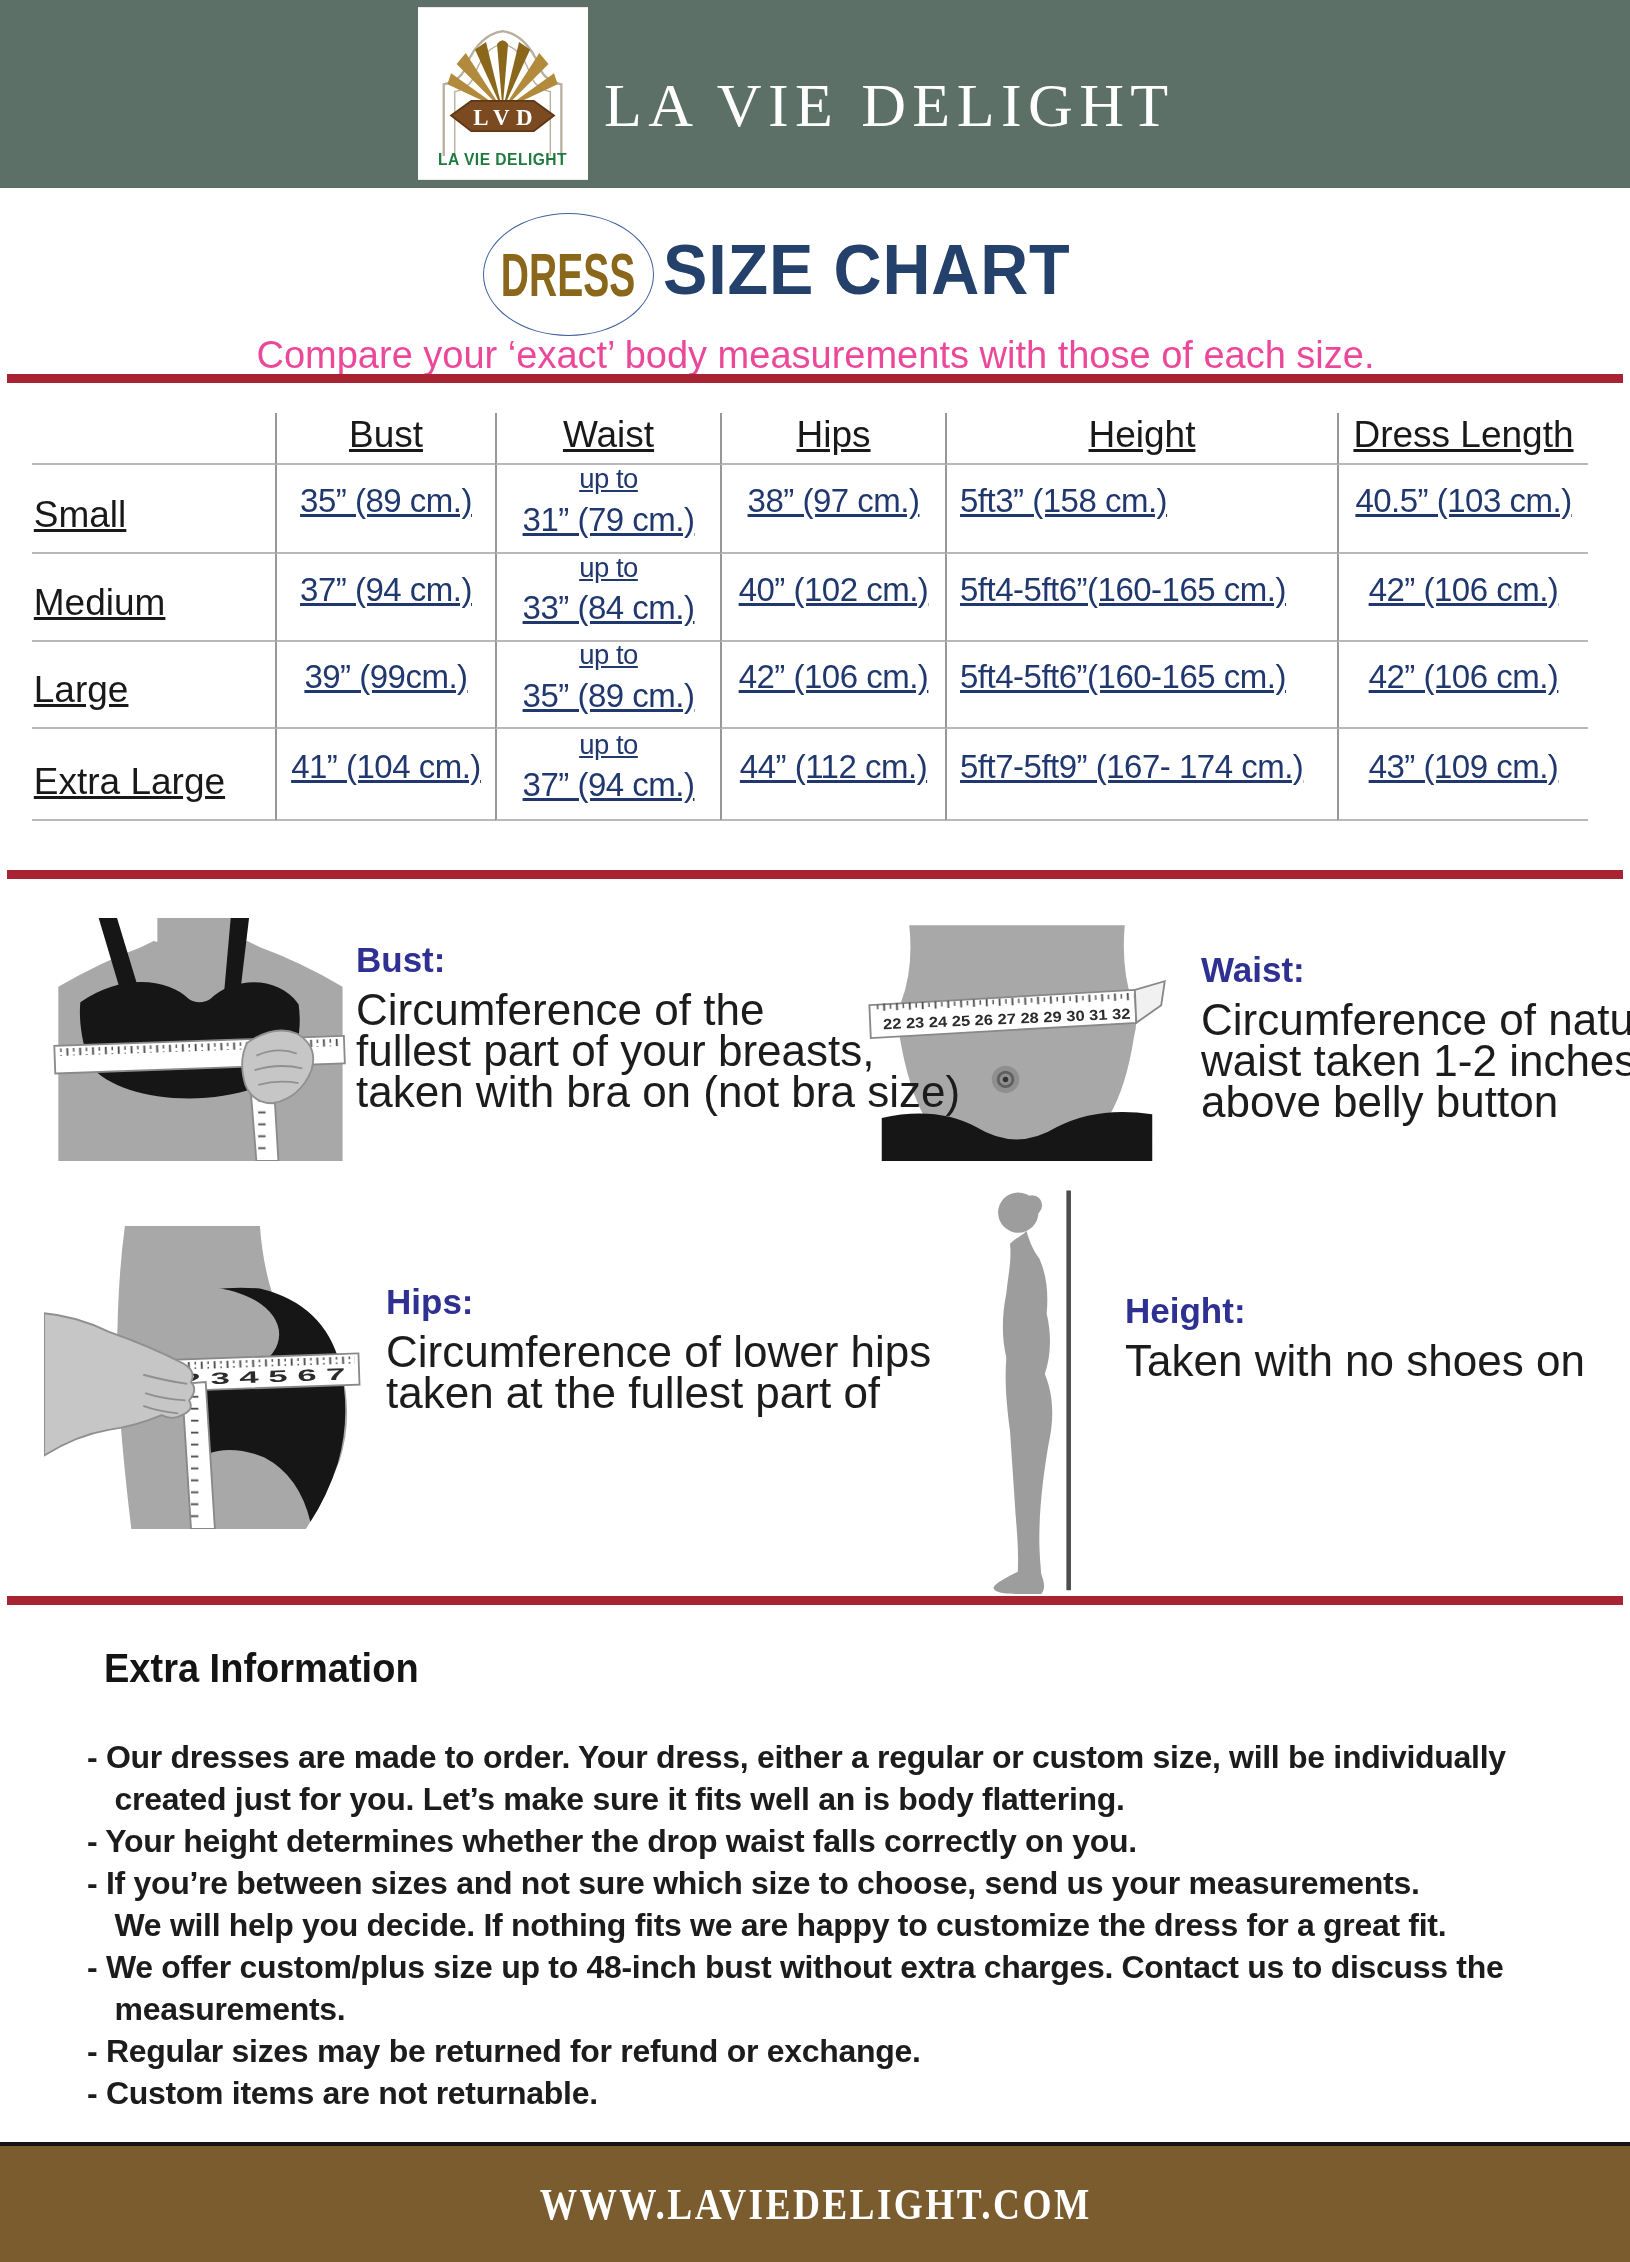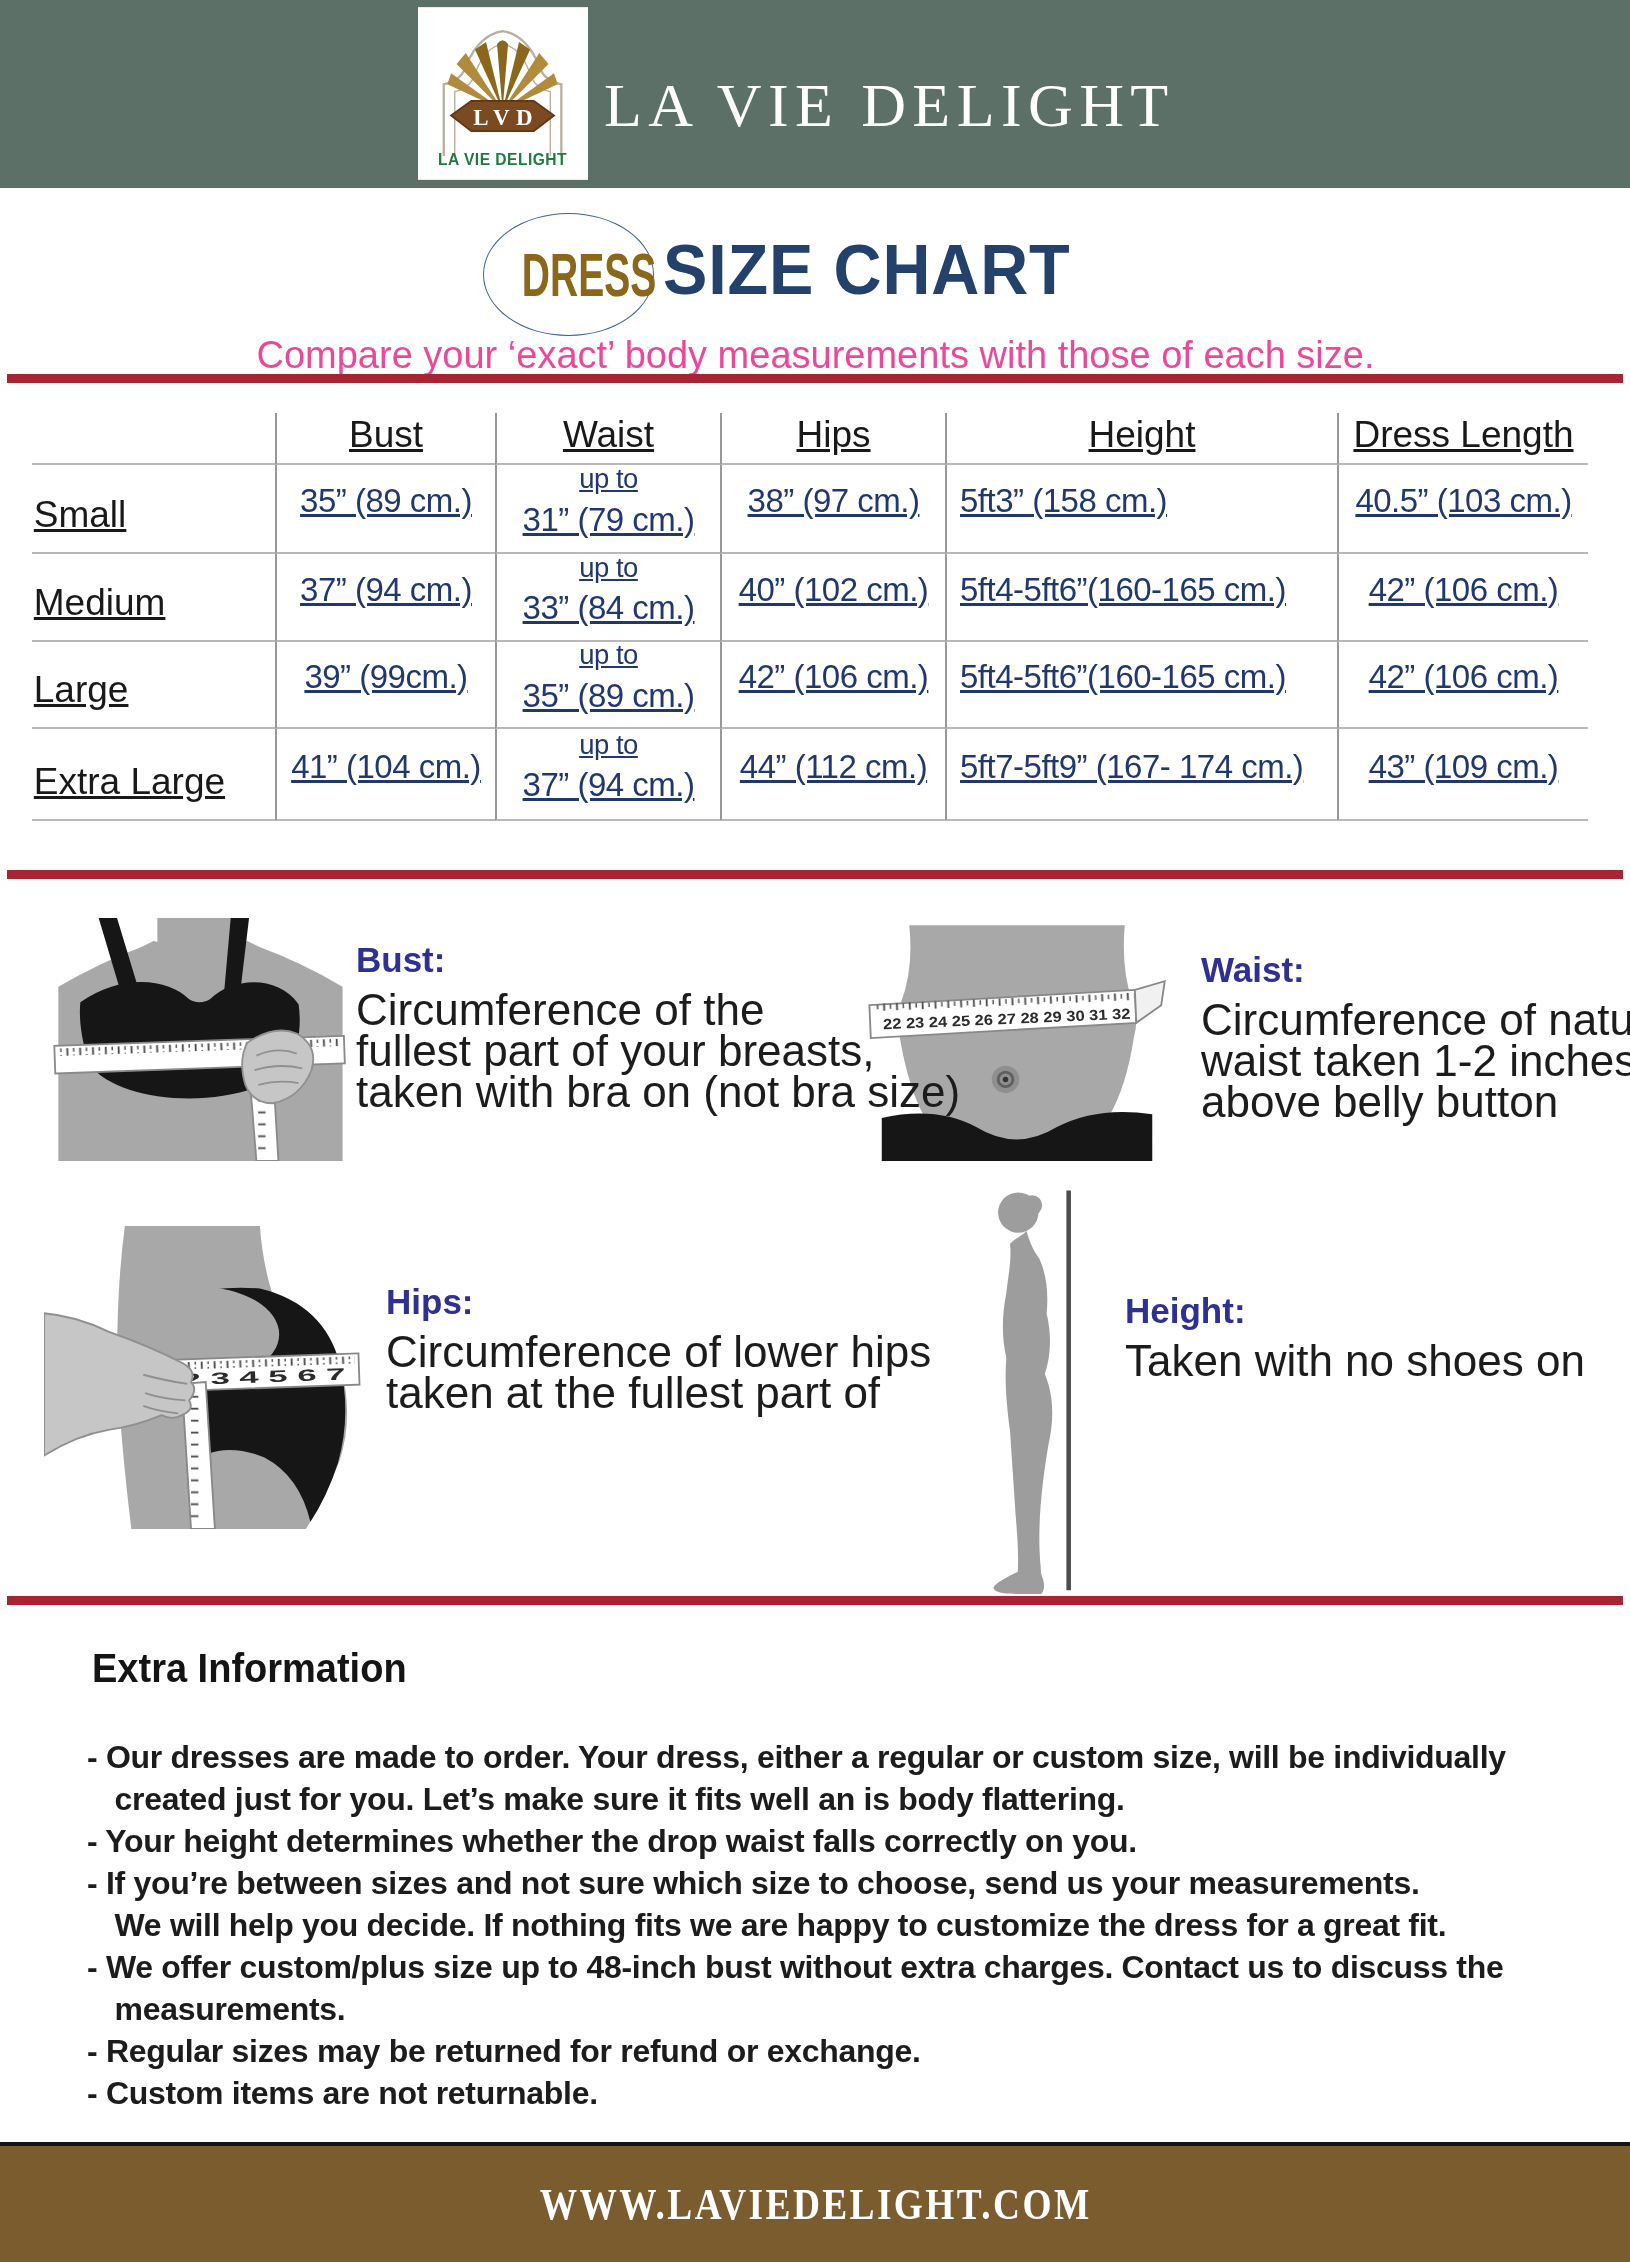--- a/index.html
+++ b/index.html
@@ -6,21 +6,21 @@
   html, body { background: #ffffff; }
   body { width: 1631px; height: 2263px; position: relative; font-family: "Liberation Sans", sans-serif; }
   #page { position: absolute; inset: 0; width: 1631px; height: 2263px; background: #ffffff; overflow: hidden; }
 
   
   .header { position: absolute; left: 0; top: 0; width: 1631px; height: 188px; background: #5c7067; }
   .logo-box { position: absolute; left: 418px; top: 7.3px; width: 170px; height: 156px; background: #a21caf; }
   .brand-title { position: absolute; left: 604px; top: 70px; color: #ffffff; font-family: "Liberation Serif", serif; font-size: 62px; letter-spacing: 6.4px; white-space: nowrap; }
 
   
-  .badge-ellipse { position: absolute; left: 483px; top: 213px; width: 171px; height: 123px; border: 1.8px solid #4060a0; border-radius: 50%; display: flex; align-items: center; }
+  .badge-ellipse { position: absolute; left: 483px; top: 213px; width: 171px; height: 123px; border: 1.8px solid #4060a0; border-radius: 50%; display: flex; align-items: center; justify-content: center; }
   .dress-text { font-weight: bold; font-size: 61px; color: #8a671a; transform: scaleX(0.64); white-space: nowrap; }
   .sizechart-title { position: absolute; left: 663px; top: 230px; }
   .sizechart-text { display: inline-block; font-weight: bold; font-size: 70px; color: #24416b; transform: scaleX(0.95); transform-origin: left center; letter-spacing: 0.9px; white-space: nowrap; }
   .subtitle { position: absolute; left: 0; top: 334px; width: 1631px; text-align: center; font-size: 38px; color: #ec4899; }
 
   .rule { position: absolute; left: 7.3px; width: 1616px; height: 9.2px; background: #a82433; }
   .rule1 { top: 374px; } .rule2 { top: 870px; } .rule3 { top: 1596px; }
 
   
   .size-table { position: absolute; left: 32px; top: 413px; width: 1557px; display: grid; grid-template-columns: 243px 220px 225px 225px 392px 251px; grid-template-rows: 52px 89px 88px 87px 92px; }
@@ -41,21 +41,21 @@
   .g-hips { left: 386px; top: 1282px; }
   .g-height { left: 1125px; top: 1291px; }
 
   .illus { position: absolute; }
   .i-bust { left: 51px; top: 918px; }
   .i-waist { left: 868px; top: 918px; }
   .i-hips { left: 44px; top: 1226px; }
   .i-height { left: 966px; top: 1183px; }
 
   
-  .extra-heading { position: absolute; left: 92px; top: 1646px; font-size: 40px; font-weight: bold; color: #141414; }
+  .extra-heading { position: absolute; left: 104px; top: 1646px; font-size: 40px; font-weight: bold; color: #141414; }
   .extra-heading span { display: inline-block; transform: scaleX(0.95); transform-origin: left center; }
   .extra-list { position: absolute; left: 87px; top: 1736px; width: 1515px; font-weight: bold; }
   .li-line { font-size: 32px; color: #1c1c1c; line-height: 42px; letter-spacing: -0.3px; white-space: nowrap; }
   .li-cont { padding-left: 27.5px; }
 
   
   .footer-topline { position: absolute; left: 0; top: 2142px; width: 1631px; height: 4.6px; background: #141414; }
   .footer { position: absolute; left: 0; top: 2146px; width: 1631px; height: 117px; background: #7b5c2e; display: flex; align-items: center; justify-content: center; }
   .footer-url { color: #ffffff; font-family: "Liberation Serif", serif; font-weight: bold; font-size: 44px; letter-spacing: 2.8px; transform: scaleX(0.85); white-space: nowrap; }
 </style>

